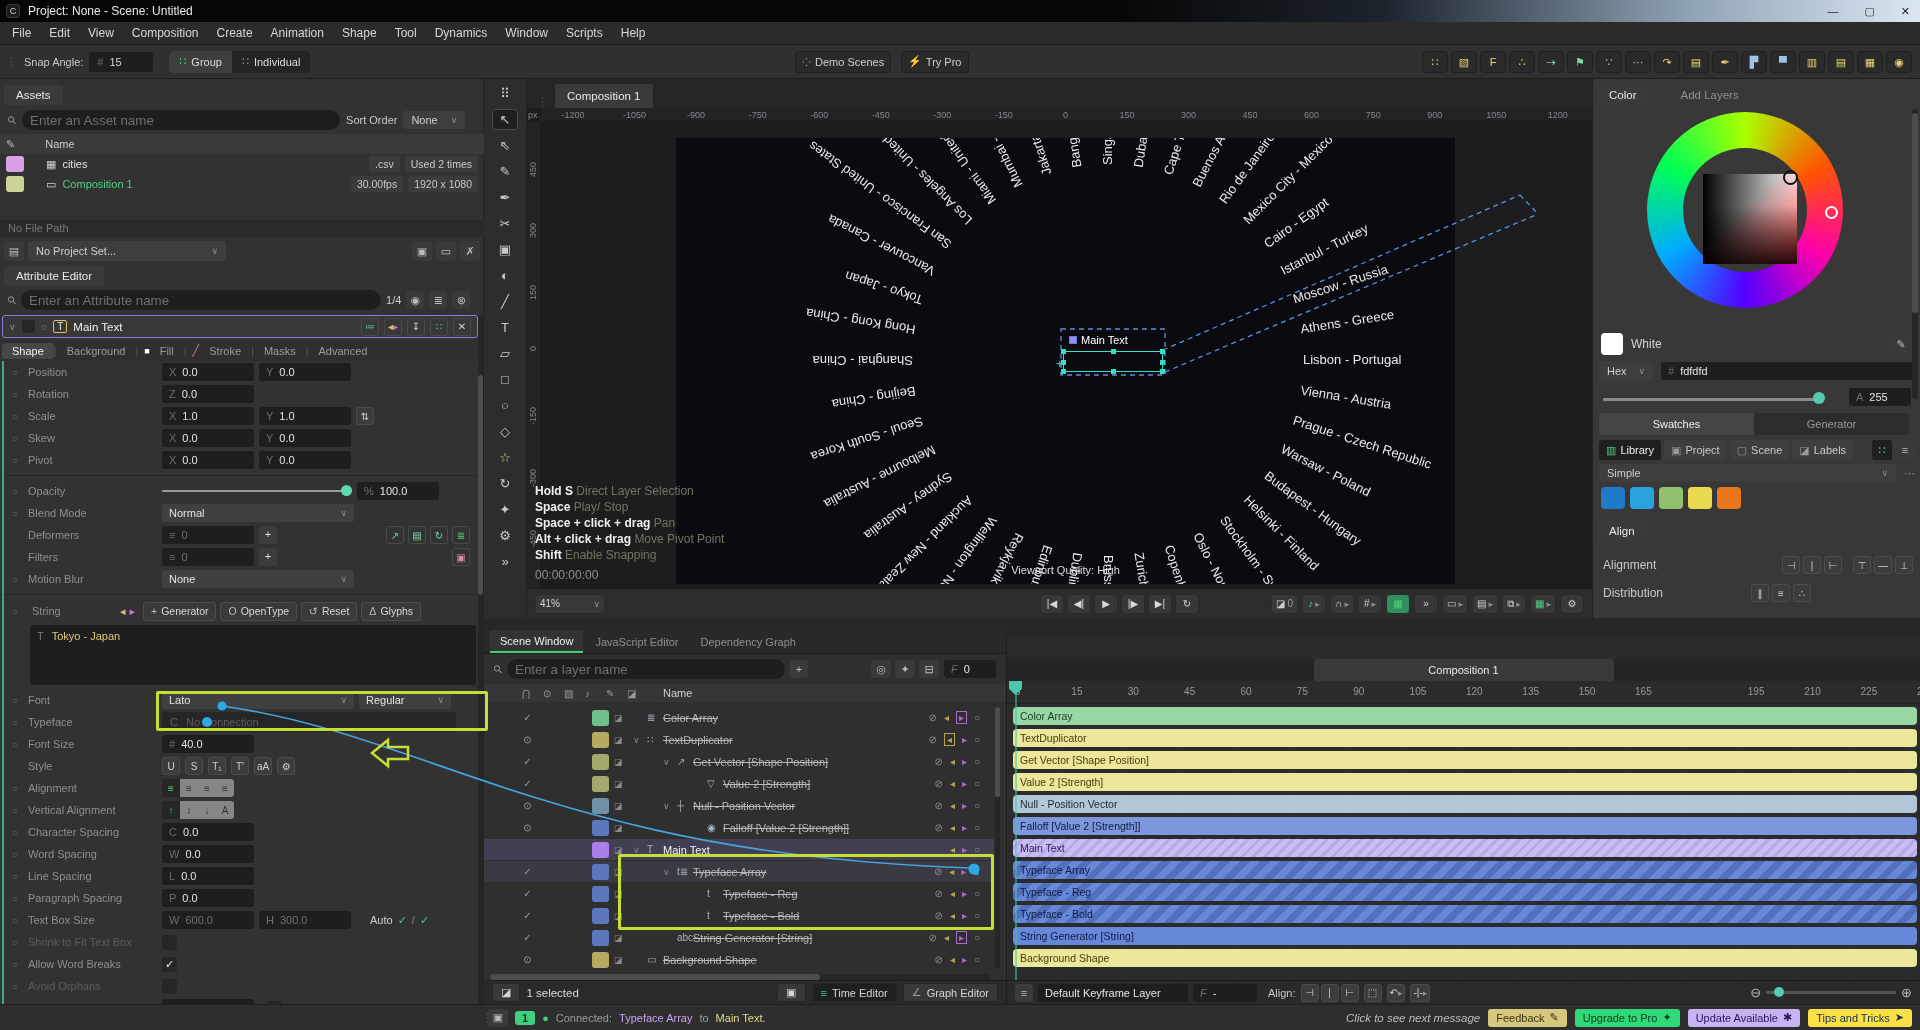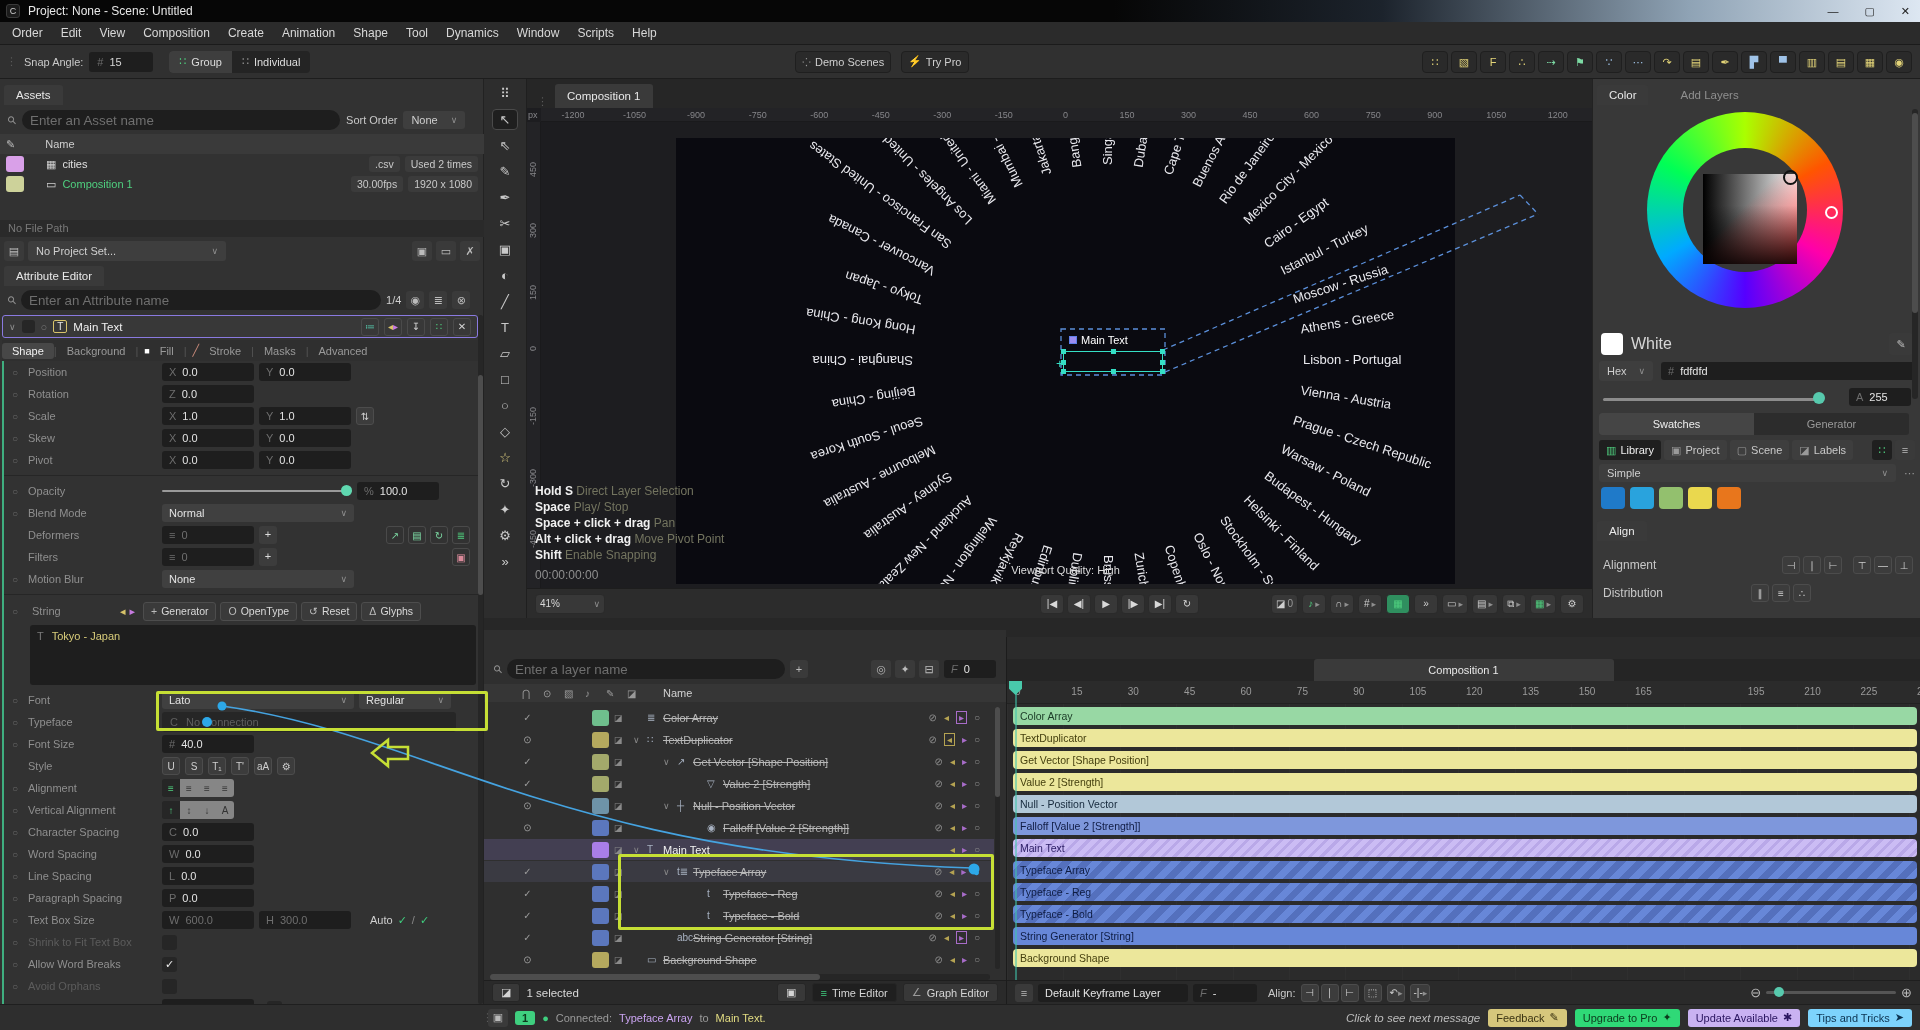--- a/index.html
+++ b/index.html
@@ -181,21 +181,21 @@
     <div id="app-icon">C</div>
     <span>Project: None - Scene: Untitled</span>
     <div class="win-btns">
       <span>—</span>
       <span>▢</span>
       <span>✕</span>
     </div>
   </div>
 
   <div class="abs" id="menubar">
-      <div class="menu-item">Order</div>
+      <div class="menu-item">File</div>
       <div class="menu-item">Edit</div>
       <div class="menu-item">View</div>
       <div class="menu-item">Composition</div>
       <div class="menu-item">Create</div>
       <div class="menu-item">Animation</div>
       <div class="menu-item">Shape</div>
       <div class="menu-item">Tool</div>
       <div class="menu-item">Dynamics</div>
       <div class="menu-item">Window</div>
       <div class="menu-item">Scripts</div>
@@ -895,21 +895,21 @@
     <div class="wheel"></div>
     <div class="wheel-hole"></div>
     <div class="sv">
         <i class="red"></i>
         <i class="dark"></i>
       </div>
     <div class="ring-mark" style="left:190px;top:91px;width:15px;height:15px;border:2px solid #111"></div>
     <div class="ring-mark" style="left:232px;top:127px;width:13px;height:13px;border:2px solid #fff"></div>
     <div class="c-row" style="left:8px;top:254px;width:312px">
       <div class="swatch-lg"></div>
-      <span style="font-size:16px">White</span>
+      <span style="font-size:12px">White</span>
       <div style="flex:1"></div>
       <div class="icon-btn" style="width:24px;height:22px">✎</div>
     </div>
     <div class="c-row" style="left:6px;top:282px;width:316px">
       <div class="dd" style="width:54px;height:20px">
         <span>Hex</span>
           <span class="chev">∨</span>
       </div>
       <div class="ae-field" style="flex:1">
         <span class="pfx">#</span>
@@ -983,20 +983,25 @@
         </div>
     </div>
     <div class="scrollbar-v" style="left:319px;top:30px;width:6px;height:290px">
         <div class="thumb" style="left:0;top:4px;width:6px;height:200px"></div>
       </div>
   </div>
 
   <div class="abs" id="bottom-bg"></div>
 
   <div class="abs" id="scene-panel">
+    <div id="scene-tabs">
+        <div class="sc-tab on">Scene Window</div>
+        <div class="sc-tab">JavaScript Editor</div>
+        <div class="sc-tab">Dependency Graph</div>
+      </div>
     <div id="scene-toolbar">
       <span class="mag">⚲</span>
       <input class="search" style="width: 278px;" placeholder="Enter a layer name">
       <div class="icon-btn" style="width:18px;height:18px">+</div>
       <div style="flex:1"></div>
       <div id="scene-tb-icons" style="display:flex;gap:4px">
           <div class="icon-btn" style="width: 20px; height: 18px;">◎</div>
           <div class="icon-btn" style="width: 20px; height: 18px;">✦</div>
           <div class="icon-btn" style="width: 20px; height: 18px;">⊟</div>
         </div>
@@ -1282,21 +1287,21 @@
             <span>✎</span>
           </div>
           <div class="st-btn" style="background: rgb(47, 217, 119); color: rgb(12, 58, 28);">
             <span>Upgrade to Pro</span>
             <span>✦</span>
           </div>
           <div class="st-btn" style="background: rgb(201, 178, 242); color: rgb(42, 21, 96);">
             <span>Update Available</span>
             <span>✱</span>
           </div>
-          <div class="st-btn" style="background: #7dd3fc; color: rgb(12, 51, 80);">
+          <div class="st-btn" style="background: #fde047; color: rgb(12, 51, 80);">
             <span>Tips and Tricks</span>
             <span>➤</span>
           </div>
         </div>
     </div>
   </div>
 
   <div class="abs hl" style="left:156px;top:691px;width:332px;height:40px"></div>
   <div class="abs hl" style="left:618px;top:854px;width:376px;height:76px"></div>
   <svg class="abs" id="page-svg">

